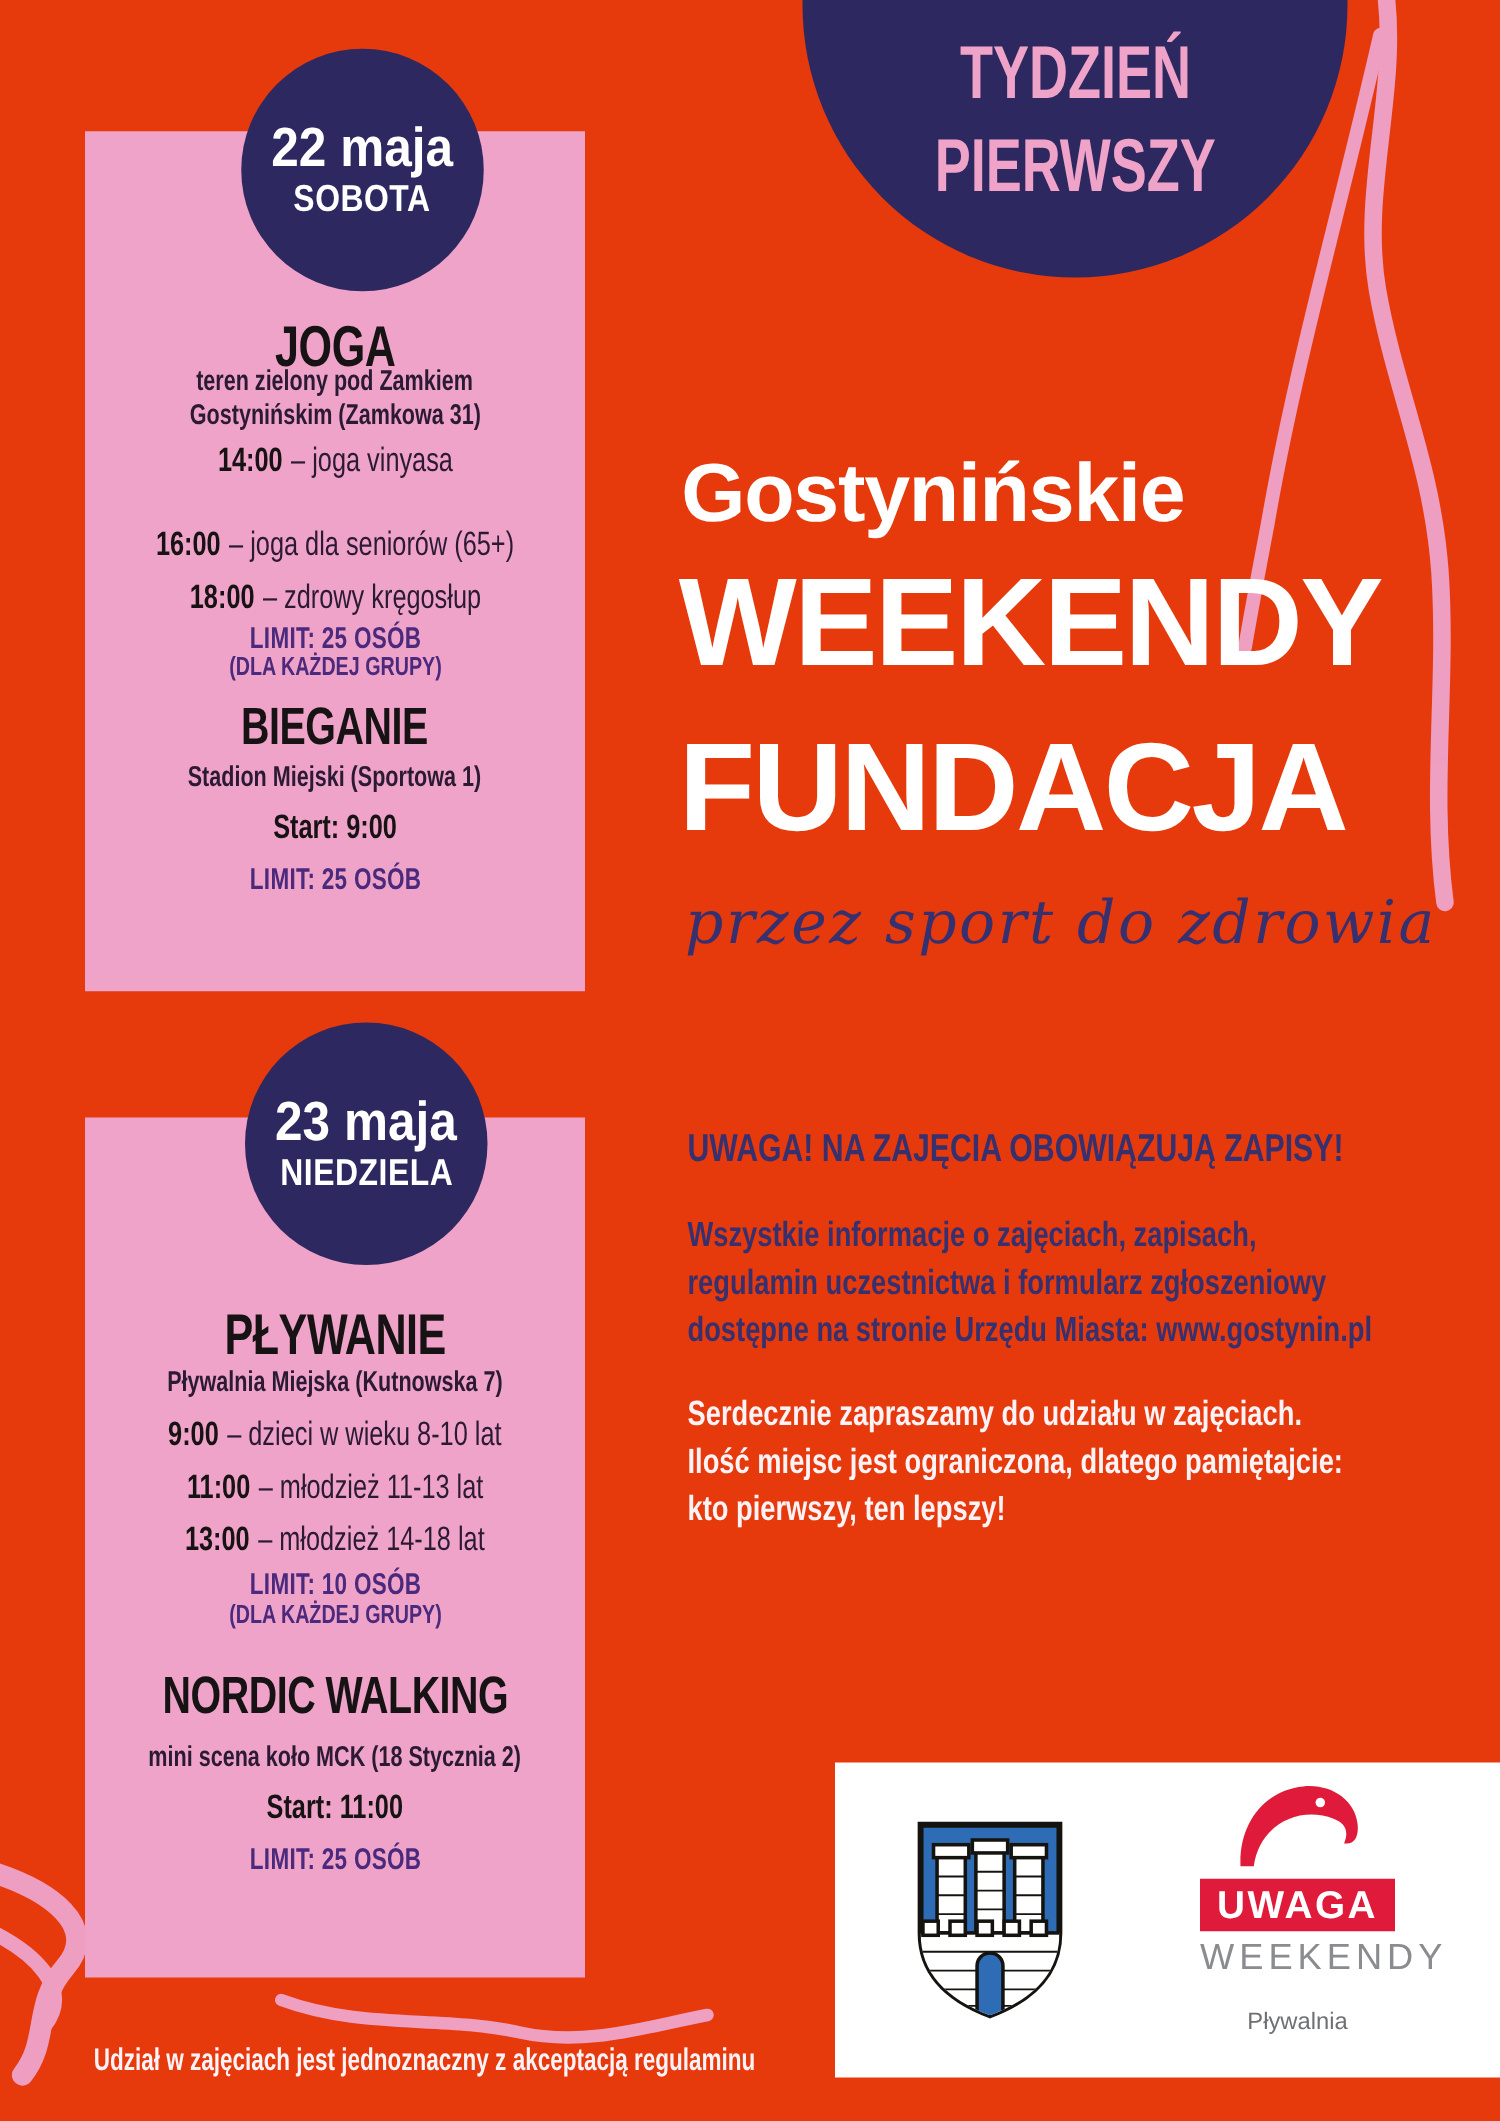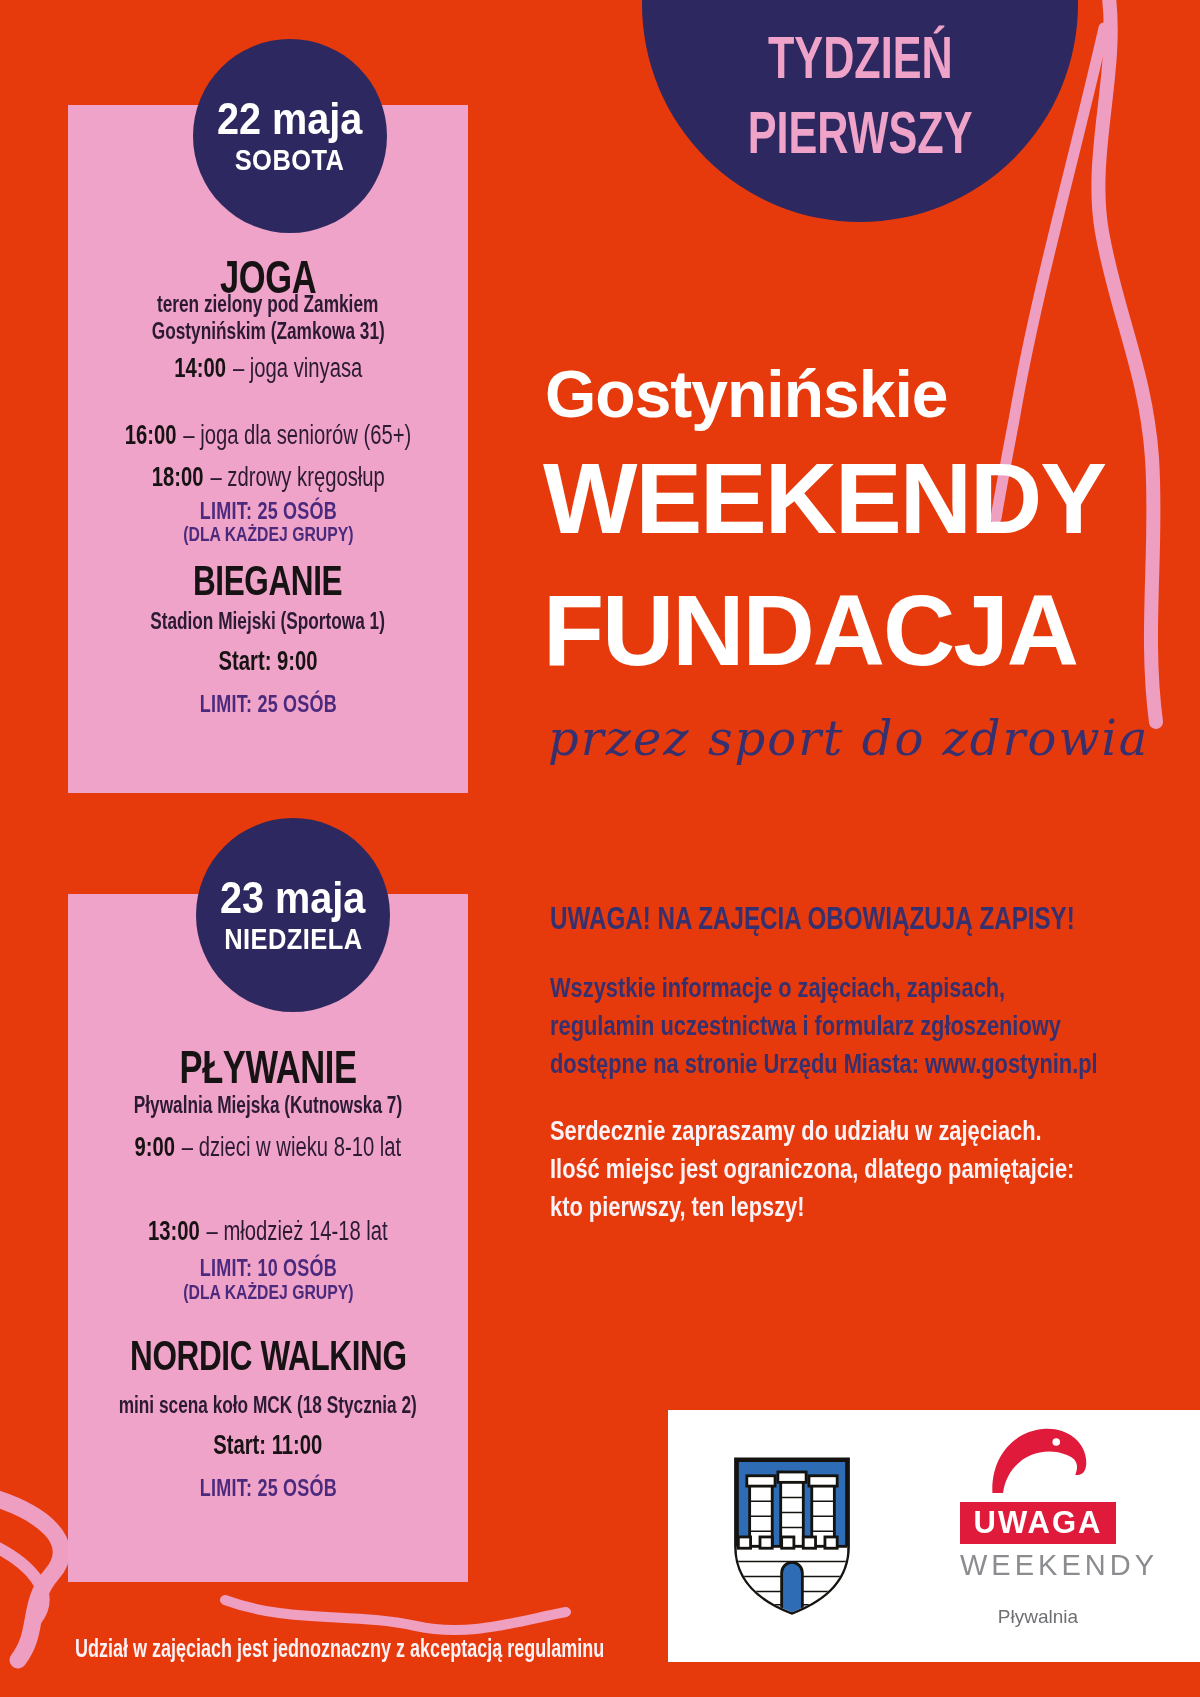--- a/index.html
+++ b/index.html
@@ -136,20 +136,23 @@
     <div class="date"><span class="sq" style="--sx:.9">22 maja</span></div>
     <div class="day"><span class="sq" style="--sx:.85">SOBOTA</span></div>
   </div>
 
   <div class="card card2">
     <div class="c h1" style="top:146px"><span class="sq">PŁYWANIE</span></div>
     <div class="c loc" style="top:198px"><span class="sq">Pływalnia Miejska (Kutnowska 7)</span></div>
     <div class="c sched" style="top:238px">
       <span class="sq"><b>9:00</b><span class="desc">– dzieci w wieku 8-10 lat</span></span>
     </div>
+    <div class="c sched" style="top:280px">
+      <span class="sq"><b>11:00</b><span class="desc">– młodzież 11-13 lat</span></span>
+    </div>
     <div class="c sched" style="top:322px">
       <span class="sq"><b>13:00</b><span class="desc">– młodzież 14-18 lat</span></span>
     </div>
     <div class="c limit" style="top:360px"><span class="sq">LIMIT: 10 OSÓB</span></div>
     <div class="c limitnote" style="top:386px"><span class="sq">(DLA KAŻDEJ GRUPY)</span></div>
 
     <div class="c h2" style="top:438px"><span class="sq">NORDIC WALKING</span></div>
     <div class="c loc" style="top:498px"><span class="sq">mini scena koło MCK (18 Stycznia 2)</span></div>
     <div class="c startline" style="top:536px"><span class="sq">Start: 11:00</span></div>
     <div class="c limit" style="top:580px"><span class="sq">LIMIT: 25 OSÓB</span></div>

